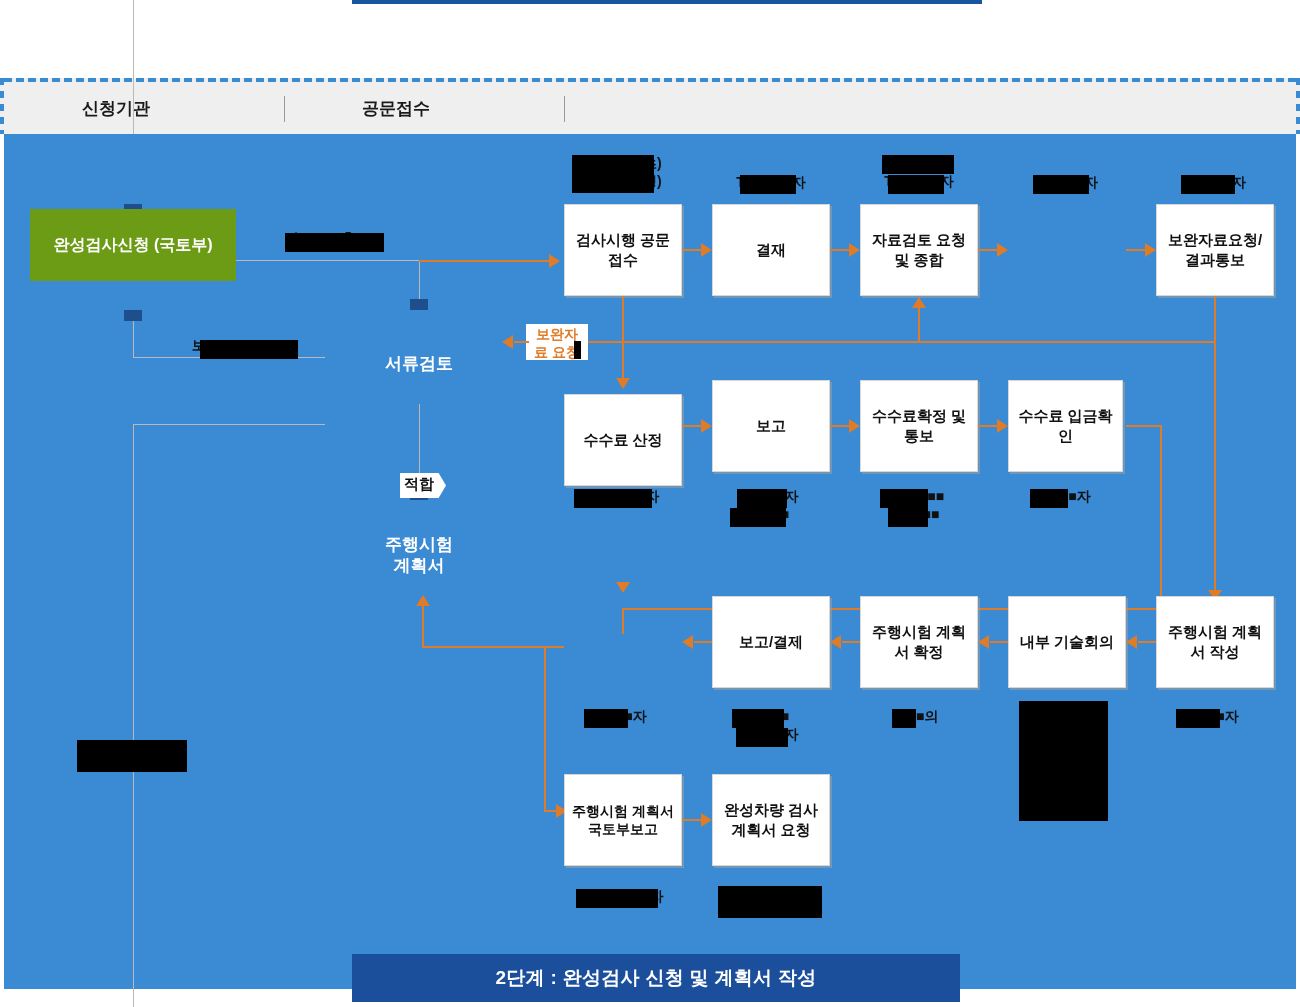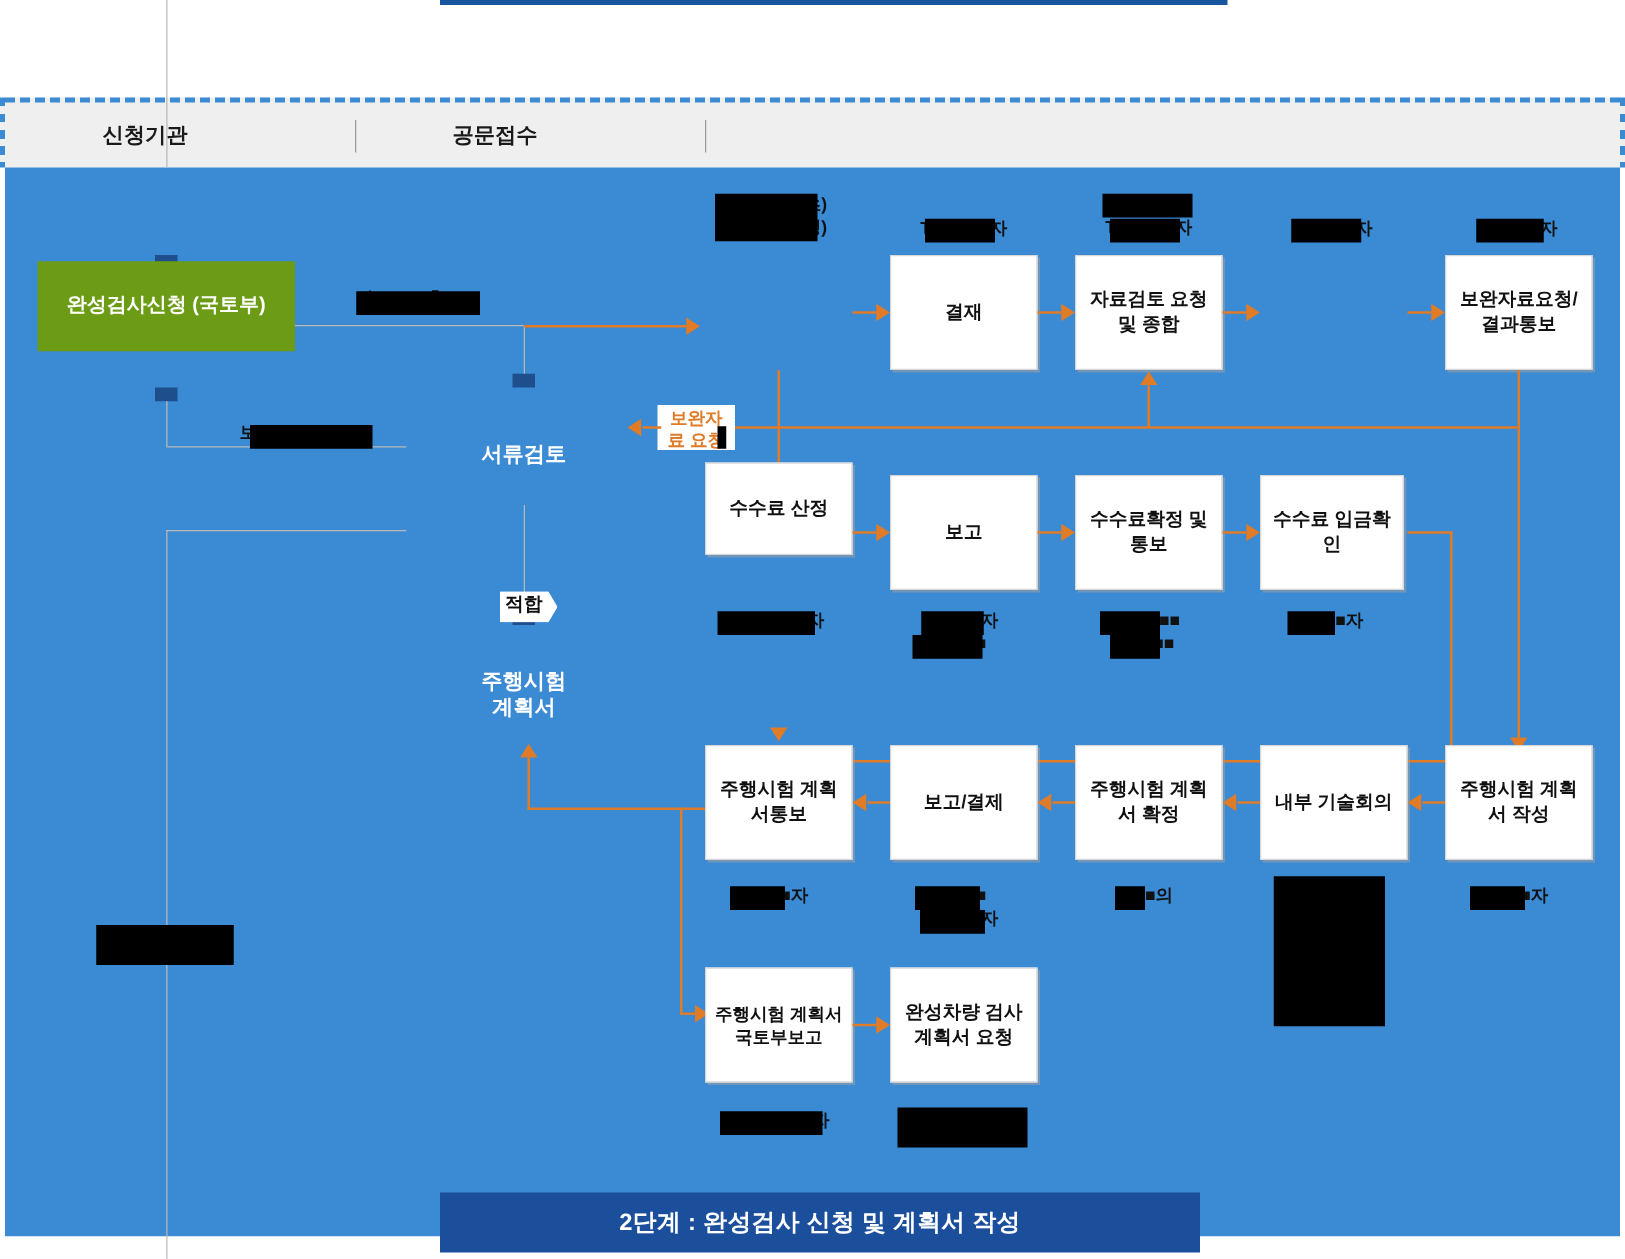--- a/index.html
+++ b/index.html
@@ -163,20 +163,24 @@
 계획서</div>
 
     <div class="callout fit" style="left:396px;top:339px;width:46px;height:25px;">적합</div>
 
     <div class="blabel" style="left:60px;top:615px;width:150px;">■■■■■■■■</div>
     <div class="redact" style="left:73px;top:606px;width:110px;height:32px;"></div>
 
     <div class="blabel" style="left:554px;top:20px;width:124px;">사■■■■■■초)
 고■■■■■■행)</div>
     <div class="redact" style="left:568px;top:21px;width:82px;height:38px;"></div>
+    <div class="pbox" style="left:560px;top:70px;width:118px;height:92px;">
+      <span>검사시행
+공문접수</span>
+    </div>
 
     <div class="blabel" style="left:705px;top:39px;width:124px;">T(■■■■■자</div>
     <div class="redact" style="left:736px;top:41px;width:56px;height:19px;"></div>
     <div class="pbox" style="left:708px;top:70px;width:118px;height:92px;">
       <span>결재</span>
     </div>
 
     <div class="blabel" style="left:853px;top:20px;width:124px;">■■■■■■
 T(■■■■■자</div>
     <div class="redact" style="left:878px;top:21px;width:72px;height:19px;"></div>
@@ -218,21 +222,21 @@
 
     <div class="oline v" style="left:618px;top:162px;height:82px;"></div>
     <div class="oarrow d" style="left:612px;top:244px;"></div>
 
     <div class="oline v" style="left:914px;top:174px;height:34px;"></div>
     <div class="oarrow u" style="left:908px;top:163px;"></div>
 
     <div class="oline v" style="left:1210px;top:162px;height:294px;"></div>
     <div class="oarrow d" style="left:1204px;top:456px;"></div>
 
-    <div class="pbox" style="left:560px;top:236px;width:118px;height:74px;align-items:center;">
+    <div class="pbox" style="left:560px;top:260px;width:118px;height:92px;align-items:center;">
       <span>수수료
 산정</span>
     </div>
     <div class="blabel" style="left:554px;top:353px;width:124px;">사■■■■■■자</div>
     <div class="redact" style="left:570px;top:355px;width:78px;height:19px;"></div>
 
     <div class="pbox" style="left:708px;top:246px;width:118px;height:92px;">
       <span>보고</span>
     </div>
     <div class="blabel" style="left:702px;top:353px;width:124px;">T(■■■■자
@@ -262,24 +266,20 @@
     <div class="oarrow r" style="left:845px;top:285px;"></div>
     <div class="oline h" style="left:974px;top:291px;width:19px;"></div>
     <div class="oarrow r" style="left:993px;top:285px;"></div>
 
     <div class="oline h" style="left:1122px;top:291px;width:36px;"></div>
     <div class="oline v" style="left:1156px;top:291px;height:185px;"></div>
     <div class="oline h" style="left:618px;top:474px;width:540px;"></div>
     <div class="oline v" style="left:618px;top:474px;height:26px;"></div>
     <div class="oarrow d" style="left:612px;top:448px;"></div>
 
-    <div class="pbox" style="left:560px;top:462px;width:118px;height:92px;">
-      <span>주행시험
-계획서통보</span>
-    </div>
     <div class="blabel" style="left:554px;top:573px;width:124px;">고■■■자</div>
     <div class="redact" style="left:580px;top:575px;width:44px;height:19px;"></div>
 
     <div class="pbox" style="left:708px;top:462px;width:118px;height:92px;">
       <span>보고/결제</span>
     </div>
     <div class="blabel" style="left:702px;top:573px;width:124px;">■■■■■
 T(■■■■자</div>
     <div class="redact" style="left:728px;top:575px;width:52px;height:19px;"></div>
     <div class="redact" style="left:732px;top:594px;width:52px;height:19px;"></div>

